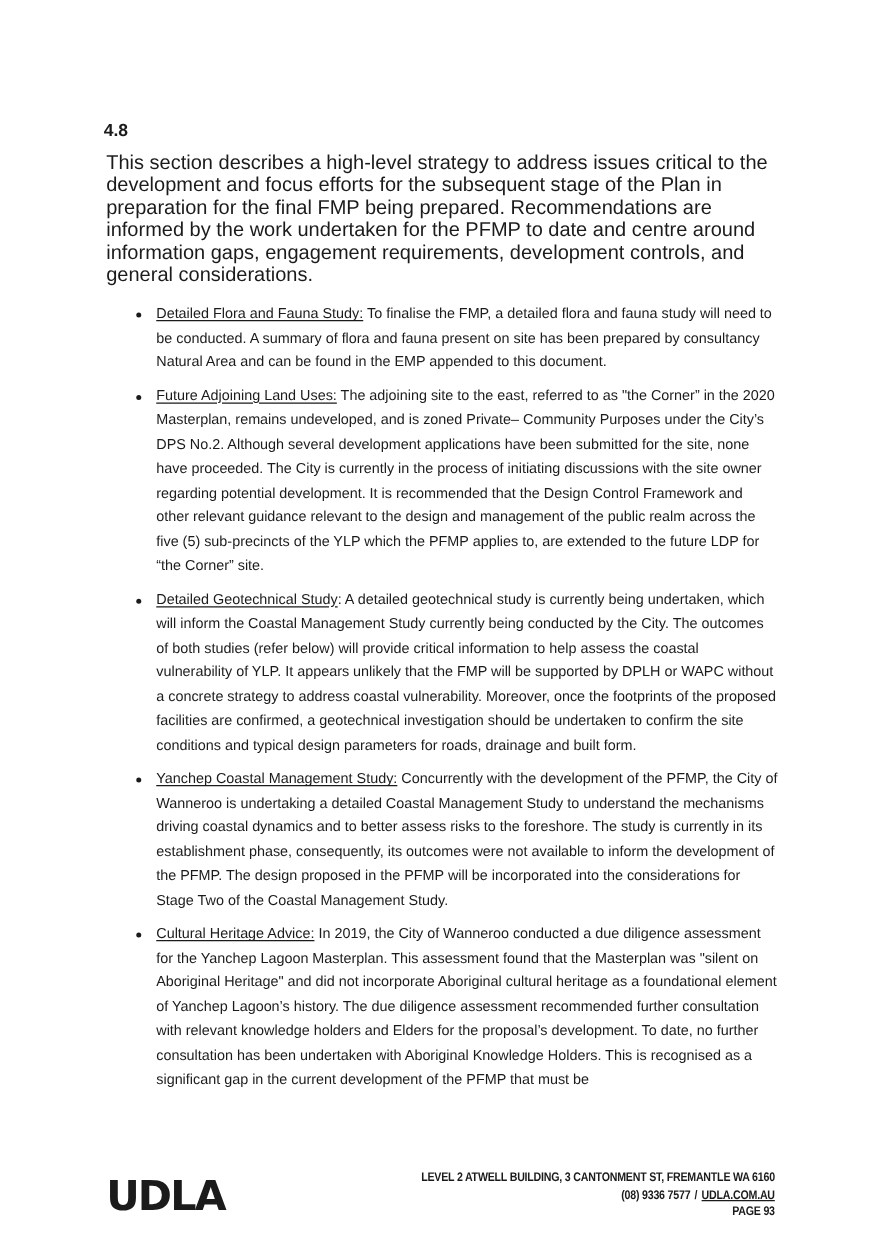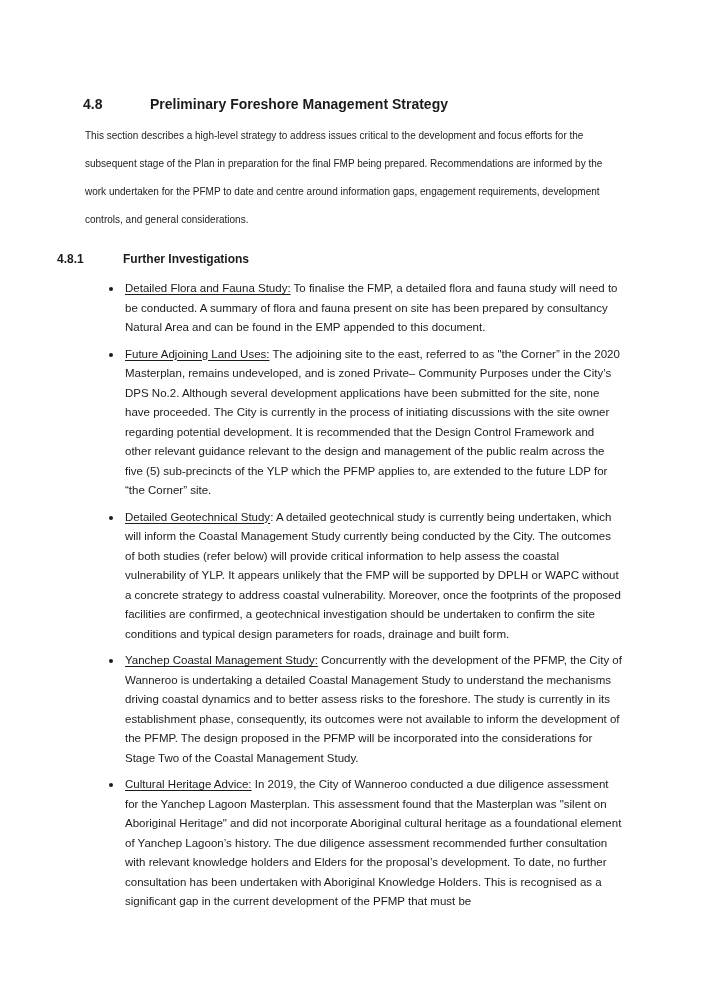--- a/index.html
+++ b/index.html
@@ -7,21 +7,21 @@
     position:relative;
     width:705px;height:998px;
     background:#ffffff;
     font-family:"Liberation Sans",sans-serif;
     color:#1b1b1b;
     overflow:hidden;
   }
   .content{position:absolute;top:95px;left:0;width:705px;}
   .h-section{margin-left:83px;display:flex;align-items:baseline;font-weight:bold;font-size:14px;line-height:18px;}
   .h-section .num{width:67px;flex:0 0 67px;}
-  .para{margin:9px 0 0 85px;width:537px;font-size:10px;line-height:28px;}
+  .para{margin:9px 0 0 85px;width:537px;font-size:16px;line-height:18px;}
   .h-sub{margin:17px 0 0 57px;display:flex;align-items:baseline;font-weight:bold;font-size:12px;line-height:16px;}
   .h-sub .num{width:66px;flex:0 0 66px;}
   .sub-para{margin:6px 0 0 85px;width:537px;font-size:11.5px;line-height:19.5px;}
   ul.blist{list-style:none;margin:12px 0 0 108px;padding:0;width:514px;}
   ul.blist li{display:flex;margin:0 0 7px 0;font-size:11.5px;line-height:19.5px;}
   .dotcol{flex:0 0 17px;position:relative;}
   .dot{position:absolute;left:1px;top:8px;width:4px;height:4px;border-radius:50%;background:#1b1b1b;}
   .btext{flex:1 1 auto;width:497px;}
   .lead{text-decoration:underline;text-underline-offset:2px;margin-top:32px;}
   .footer{
@@ -44,29 +44,24 @@
   .f-site{text-decoration:underline;color:#1b1b1b;cursor:pointer;}
 </style>
 </head>
 <body>
 
 <div class="page">
   <div class="content">
 
     <div class="h-section">
       <span class="num">4.8</span>
-      <span class="title">Preliminary Foreshore Management Strategy</span>
     </div>
 
     <p class="para">This section describes a high-level strategy to address issues critical to the development and focus efforts for the subsequent stage of the Plan in preparation for the final FMP being prepared. Recommendations are informed by the work undertaken for the PFMP to date and centre around information gaps, engagement requirements, development controls, and general considerations.</p>
 
-    <div class="h-sub">
-      <span class="num">4.8.1</span>
-      <span class="title">Further Investigations</span>
-    </div>
 
 
     <ul class="blist">
       <li>
         <span class="dotcol">
             <span class="dot"></span>
           </span>
         <span class="btext"><span class="lead">Detailed Flora and Fauna Study:</span><span> </span><span>To finalise the FMP, a detailed flora and fauna study will need to be conducted. A summary of flora and fauna present on site has been prepared by consultancy Natural Area and can be found in the EMP appended to this document.</span></span>
       </li>
       <li>
@@ -89,13 +84,21 @@
       </li>
       <li>
         <span class="dotcol">
             <span class="dot"></span>
           </span>
         <span class="btext"><span class="lead">Cultural Heritage Advice:</span><span> </span><span>In 2019, the City of Wanneroo conducted a due diligence assessment for the Yanchep Lagoon Masterplan. This assessment found that the Masterplan was "silent on Aboriginal Heritage" and did not incorporate Aboriginal cultural heritage as a foundational element of Yanchep Lagoon’s history. The due diligence assessment recommended further consultation with relevant knowledge holders and Elders for the proposal’s development. To date, no further consultation has been undertaken with Aboriginal Knowledge Holders. This is recognised as a significant gap in the current development of the PFMP that must be</span></span>
       </li>
     </ul>
   </div>
 
+  <div class="footer">
+    <div class="logo">UDLA</div>
+    <div class="f-right">
+      <div>LEVEL 2 ATWELL BUILDING, 3 CANTONMENT ST, FREMANTLE WA 6160</div>
+      <div><span>(08) 9336 7577</span><span class="f-sep">/</span><span class="f-site">UDLA.COM.AU</span></div>
+      <div>PAGE 93</div>
+    </div>
+  </div>
 </div>
 
 </body></html>

